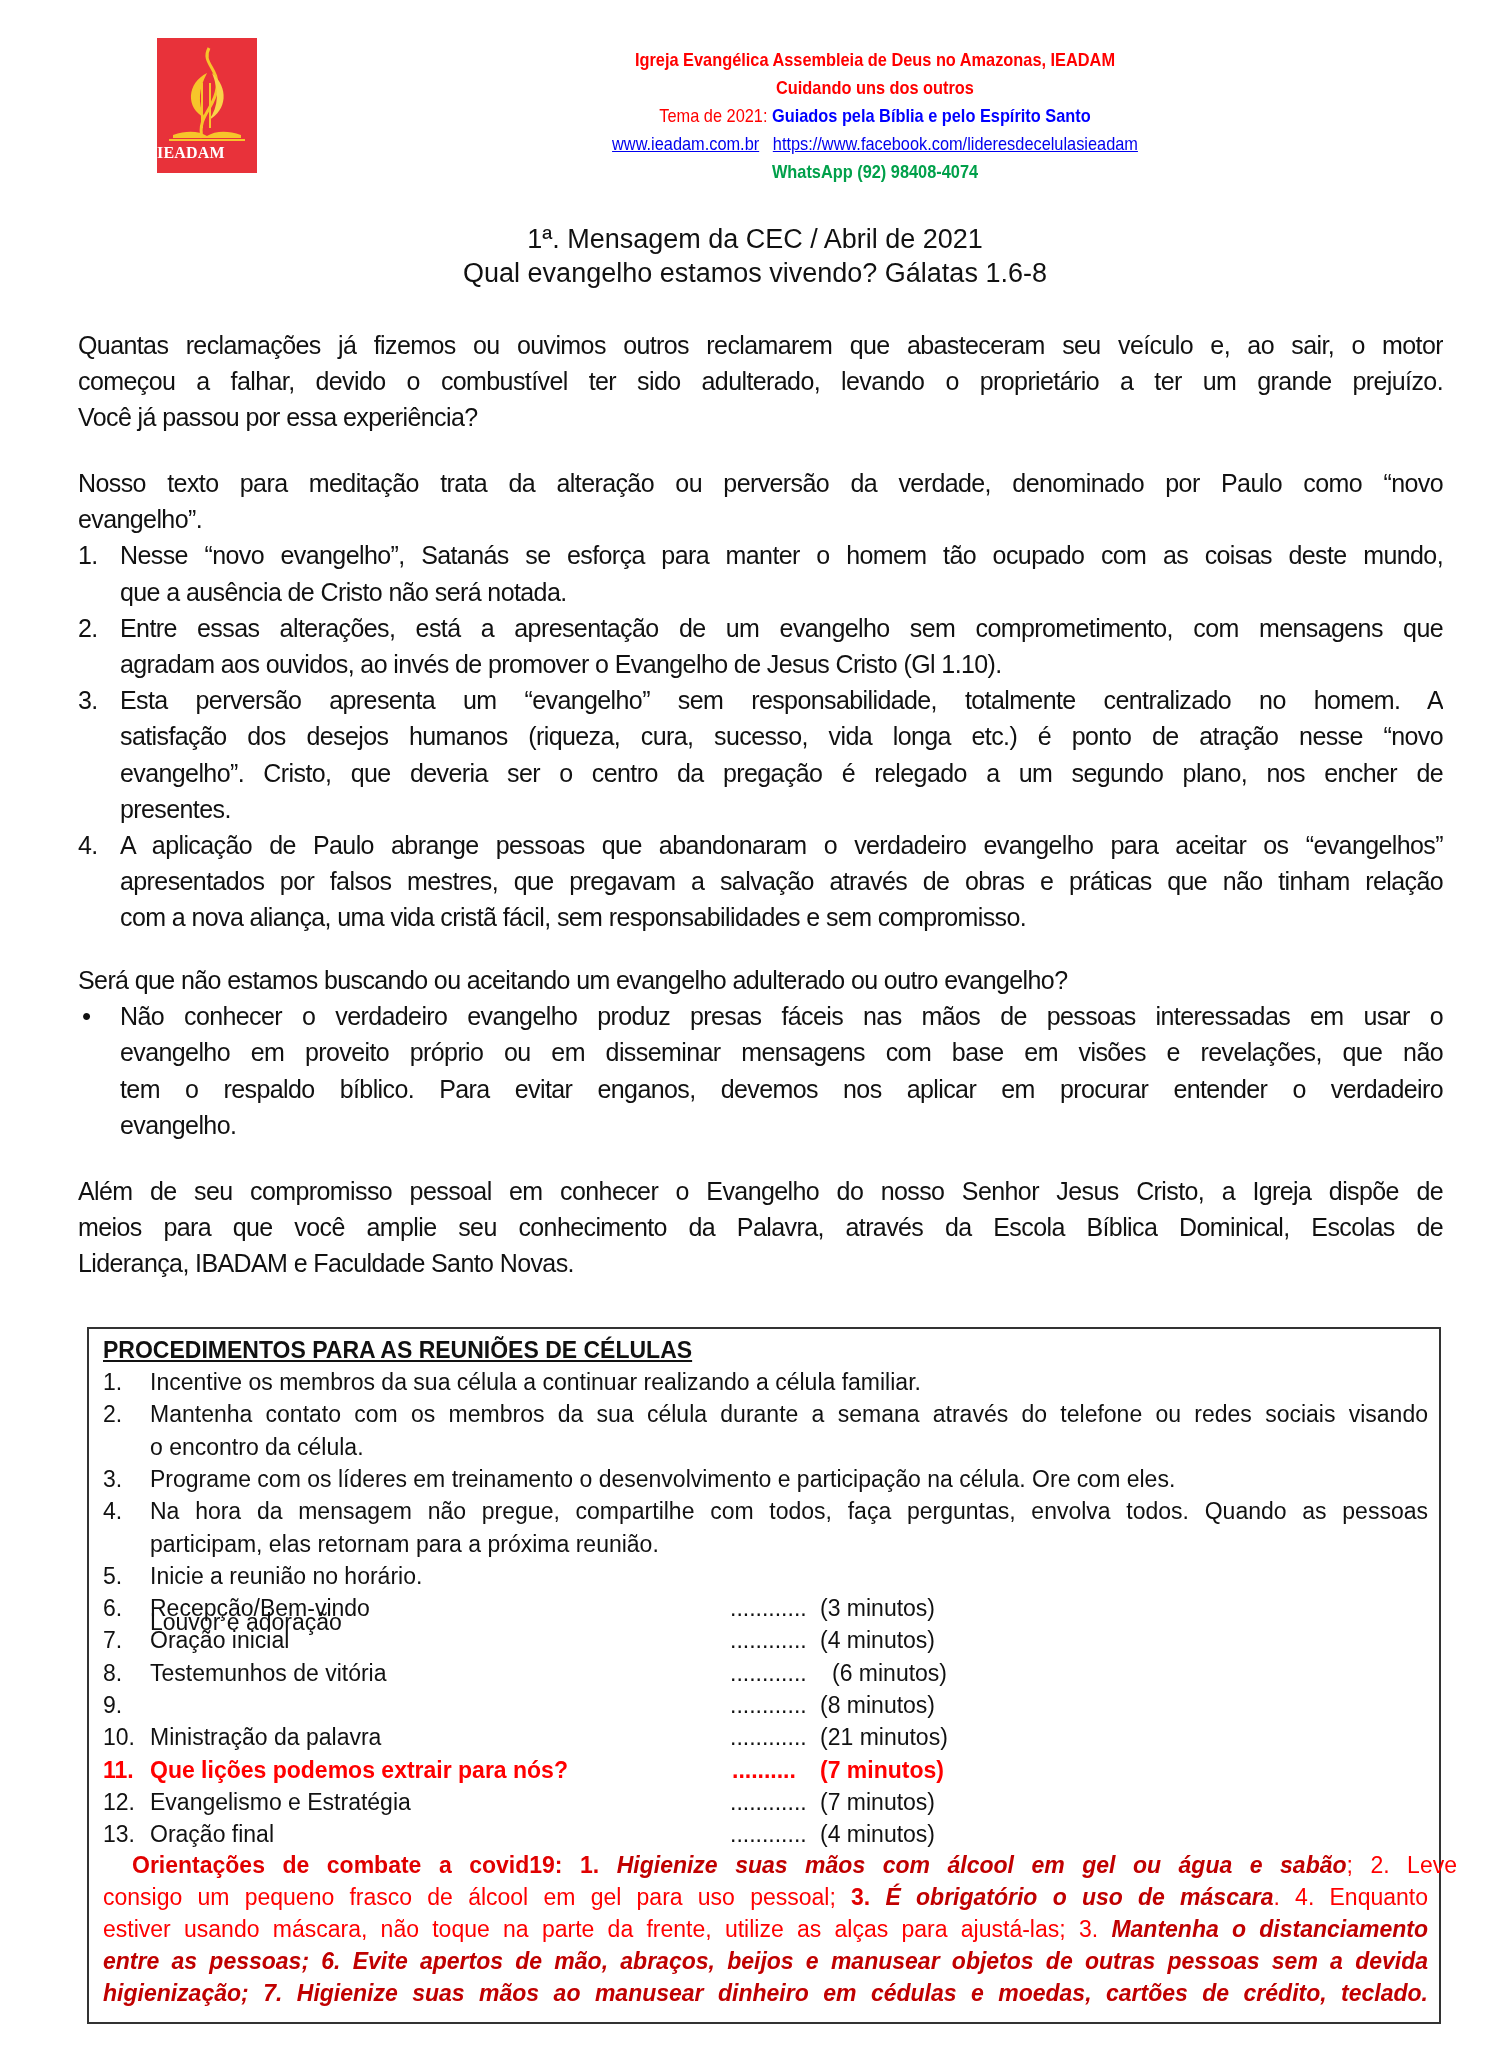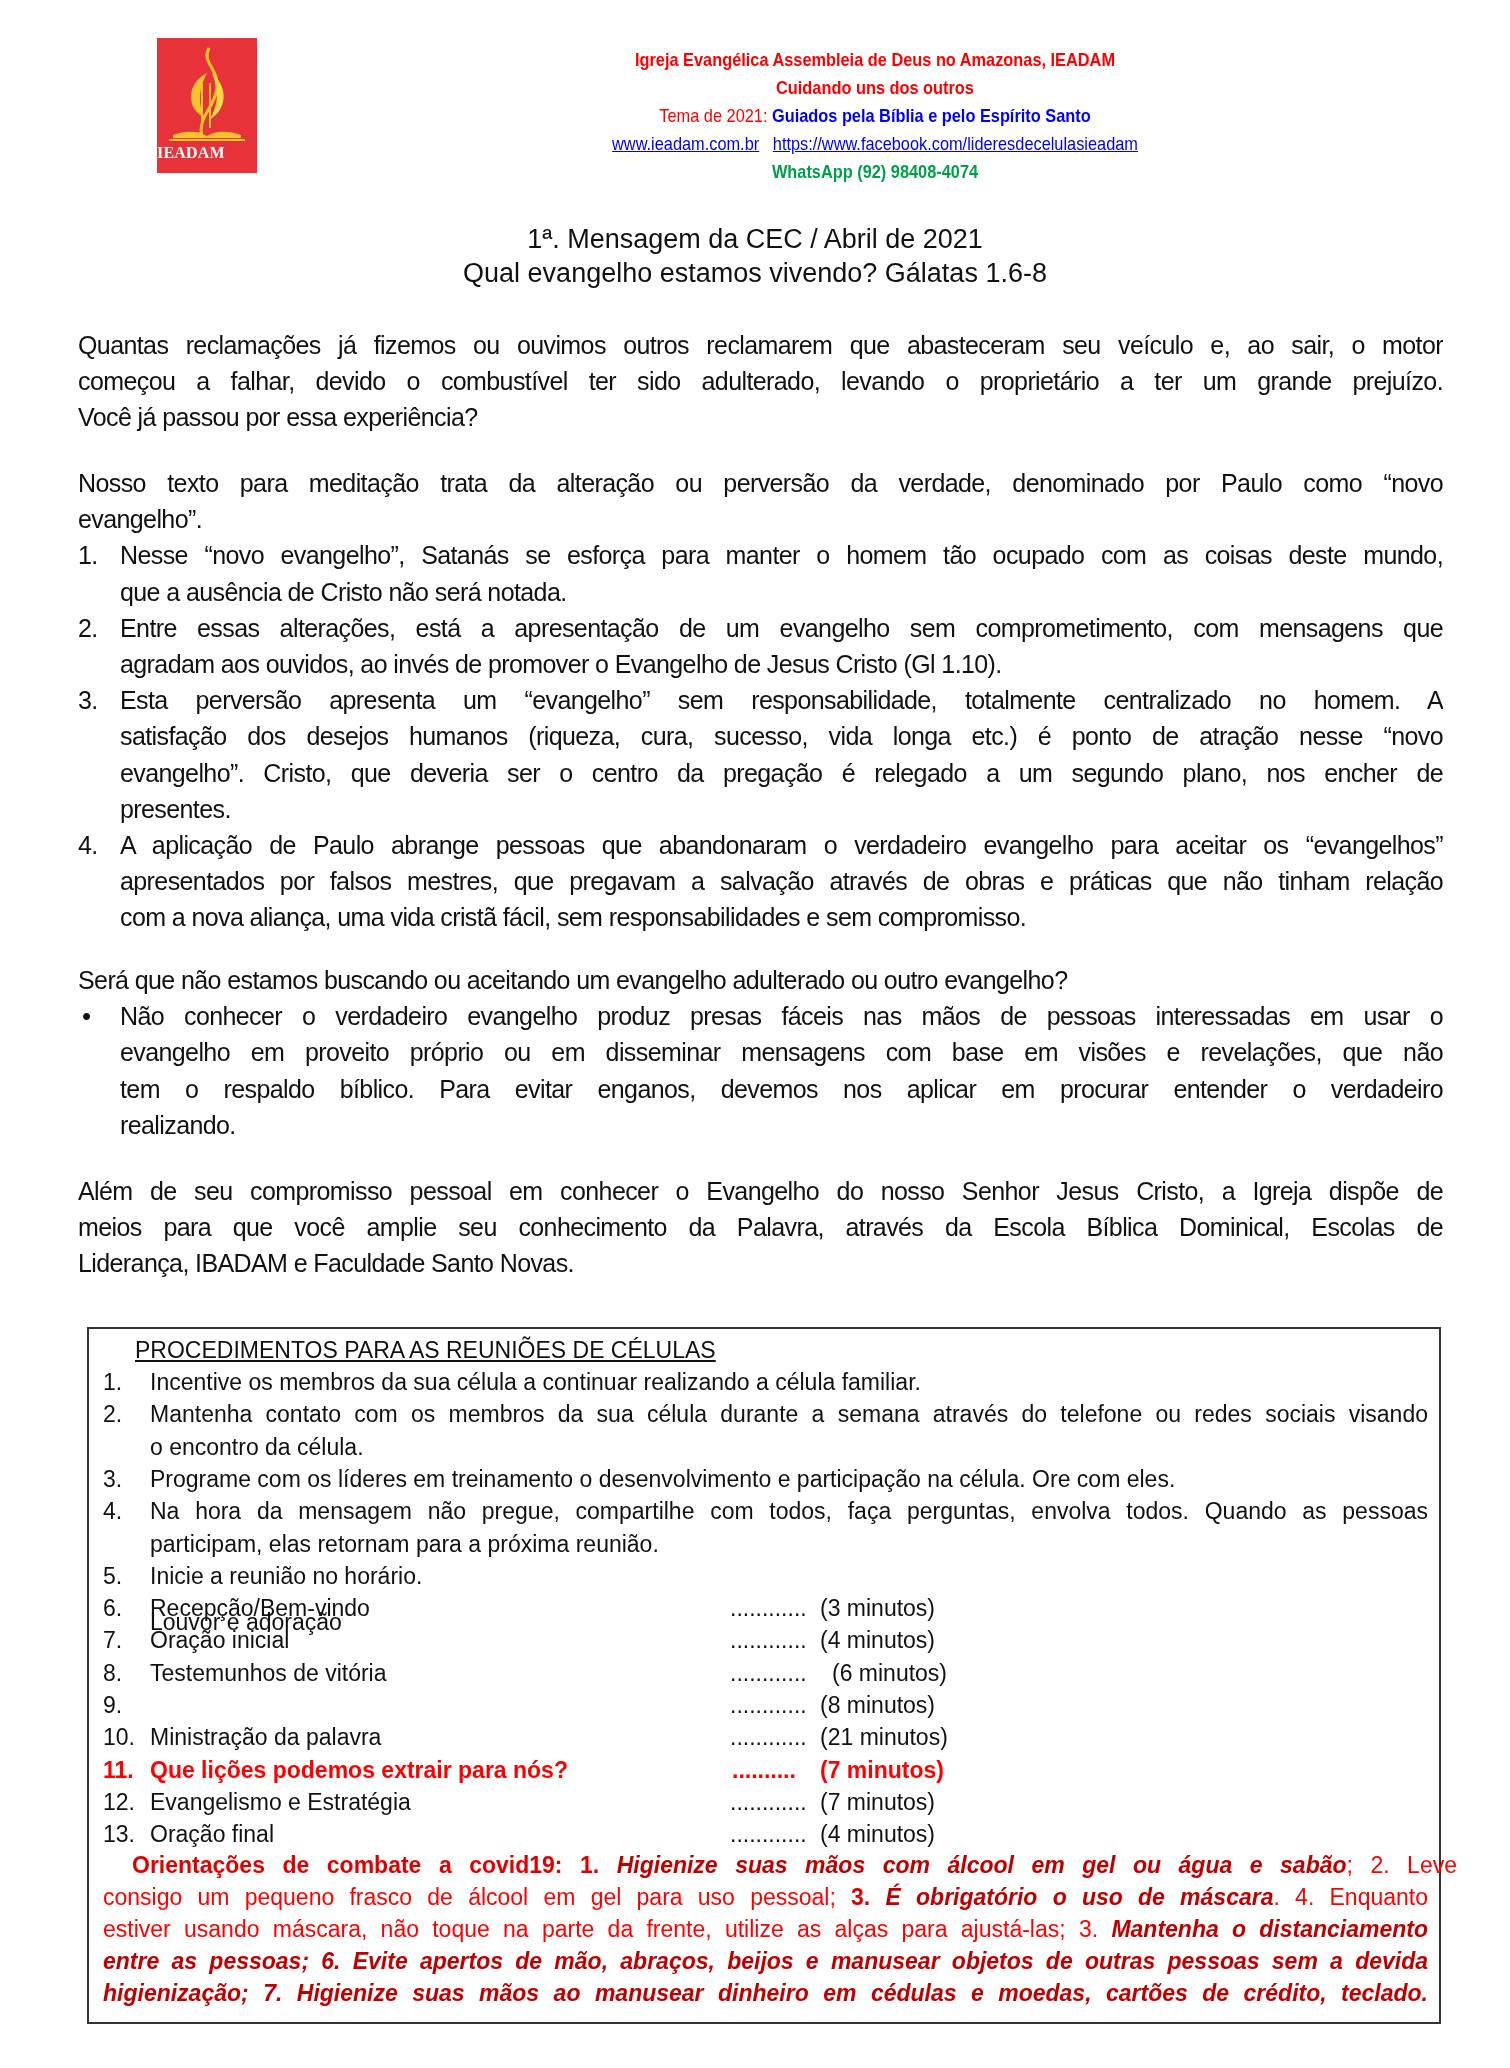--- a/index.html
+++ b/index.html
@@ -24,21 +24,21 @@
 
   
   .line { position:absolute; white-space:nowrap; font-size:26px; line-height:36px; }
   .just { text-align:justify; text-align-last:justify; white-space:normal; overflow:hidden; height:36px; }
   .nar { font-size:25px; letter-spacing:-0.6px; }
 
   
   #box { left:87px; top:1327px; width:1354px; height:697px; border:2px solid #333; box-sizing:border-box; }
   .bline { position:absolute; white-space:nowrap; font-size:23px; line-height:32px; color:#111; }
   .bjust { text-align:justify; text-align-last:justify; white-space:normal; height:32px; overflow:hidden; }
-  .bhead { font-weight:normal; text-decoration:underline; font-size:23px;margin-left:32px; }
+  .bhead { font-weight:bold; text-decoration:underline; font-size:23px; }
   .hl { color:#ff0000; font-weight:bold; }
   .cv { color:#ff0000; }
   .cvb { color:#c00000; font-weight:bold; font-style:italic; }
   .cvbn { color:#e00000; font-weight:bold; }
 </style>
 </head>
 <body>
 
 <div id="logo" class="abs">
   <svg width="100" height="135" viewBox="0 0 100 135">
@@ -91,21 +91,21 @@
     <div class="line nar just" style="left: 120px; top: 863.2px; width: 1323px;">apresentados por falsos mestres, que pregavam a salvação através de obras e práticas que não tinham relação</div>
     <div class="line nar" style="left: 120px; top: 899.4px;">com a nova aliança, uma vida cristã fácil, sem responsabilidades e sem compromisso.</div>
   </div>
 
 <div id="question">
     <div class="line nar" style="left: 78px; top: 962px;">Será que não estamos buscando ou aceitando um evangelho adulterado ou outro evangelho?</div>
     <div class="line" style="left: 82px; top: 998.2px;">•</div>
     <div class="line nar just" style="left: 120px; top: 998.2px; width: 1323px;">Não conhecer o verdadeiro evangelho produz presas fáceis nas mãos de pessoas interessadas em usar o</div>
     <div class="line nar just" style="left: 120px; top: 1034.4px; width: 1323px;">evangelho em proveito próprio ou em disseminar mensagens com base em visões e revelações, que não</div>
     <div class="line nar just" style="left: 120px; top: 1070.6px; width: 1323px;">tem o respaldo bíblico. Para evitar enganos, devemos nos aplicar em procurar entender o verdadeiro</div>
-    <div class="line nar" style="left: 120px; top: 1106.8px;">realizando.</div>
+    <div class="line nar" style="left: 120px; top: 1106.8px;">evangelho.</div>
   </div>
 
 <div id="closing">
     <div class="line nar just" style="left: 78px; top: 1173px; width: 1365px;">Além de seu compromisso pessoal em conhecer o Evangelho do nosso Senhor Jesus Cristo, a  Igreja dispõe de</div>
     <div class="line nar just" style="left: 78px; top: 1209.2px; width: 1365px;">meios para que você amplie seu conhecimento da Palavra, através da Escola Bíblica Dominical, Escolas de</div>
     <div class="line nar" style="left: 78px; top: 1245.4px;">Liderança, IBADAM e Faculdade Santo Novas.</div>
   </div>
 
 <div id="box" class="abs"></div>
 <div class="bline bhead" style="left:103px; top:1334px;">PROCEDIMENTOS PARA AS REUNIÕES DE CÉLULAS</div>

